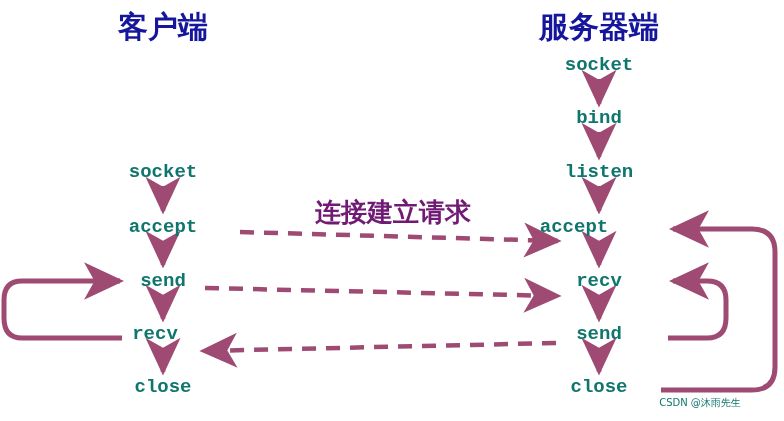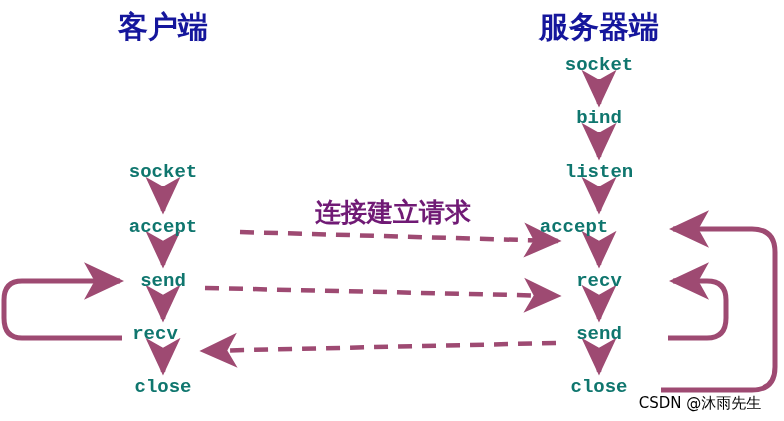--- a/index.html
+++ b/index.html
@@ -50,23 +50,23 @@
     color: #701a75;
     font-family: "DejaVu Sans", "Liberation Sans", sans-serif;
     font-weight: bold;
     font-size: 26px;
     line-height: 1;
     white-space: nowrap;
     transform: translate(-50%, -50%);
   }
   .watermark {
     position: absolute;
-    color: #000000;
+    color: #0f766e;
     font-family: "DejaVu Sans", "Liberation Sans", sans-serif;
-    font-size: 15px;
+    font-size: 10px;
     line-height: 1;
     white-space: nowrap;
     transform: translate(-50%, -50%);
   }
 </style>
 </head>
 <body>
 
 <div id="diagram-root">
 

